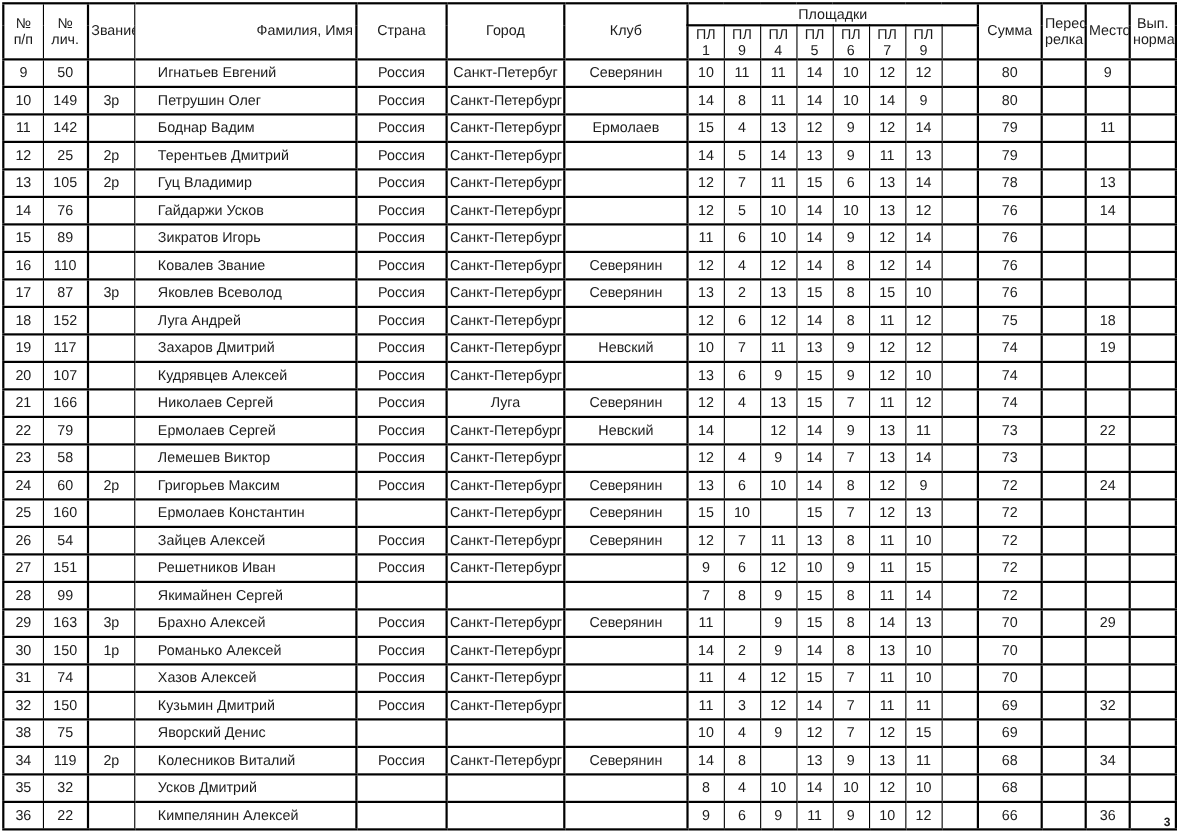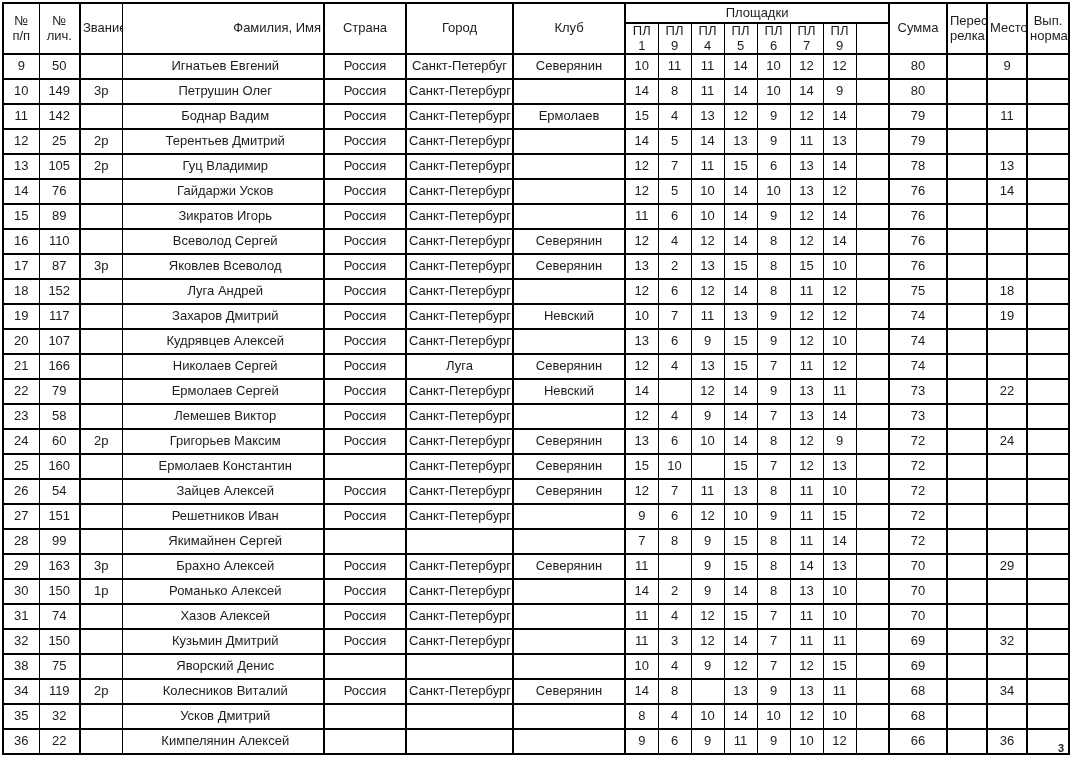--- a/index.html
+++ b/index.html
@@ -32,22 +32,22 @@
     overflow: hidden;
     white-space: nowrap;
     line-height: 1.12;
   }
   thead th {
     white-space: pre-line;
     height: 18px;
   }
   .bl2 { border-left-width: 2px; }
   td.name-cell {
-    text-align: center;
-    padding-left: 7px;
+    text-align: left;
+    padding-left: 21px;
   }
   .page-number {
     position: absolute;
     top: 742px;
     right: 7px;
     font-size: 11px;
     font-weight: bold;
     color: #1c1c1c;
   }
 </style>
@@ -251,21 +251,21 @@
         <td></td>
         <td class="bl2">76</td>
         <td class="bl2"></td>
         <td class="bl2"></td>
         <td class="bl2"></td>
       </tr>
       <tr>
         <td>16</td>
         <td>110</td>
         <td class="bl2"></td>
-        <td class="name-cell">Всеволод Сергей</td>
+        <td class="name-cell">Ковалев Звание</td>
         <td class="bl2">Россия</td>
         <td class="bl2">Санкт-Петербург</td>
         <td class="bl2">Северянин</td>
         <td class="bl2">12</td>
         <td>4</td>
         <td>12</td>
         <td>14</td>
         <td>8</td>
         <td>12</td>
         <td>14</td>

